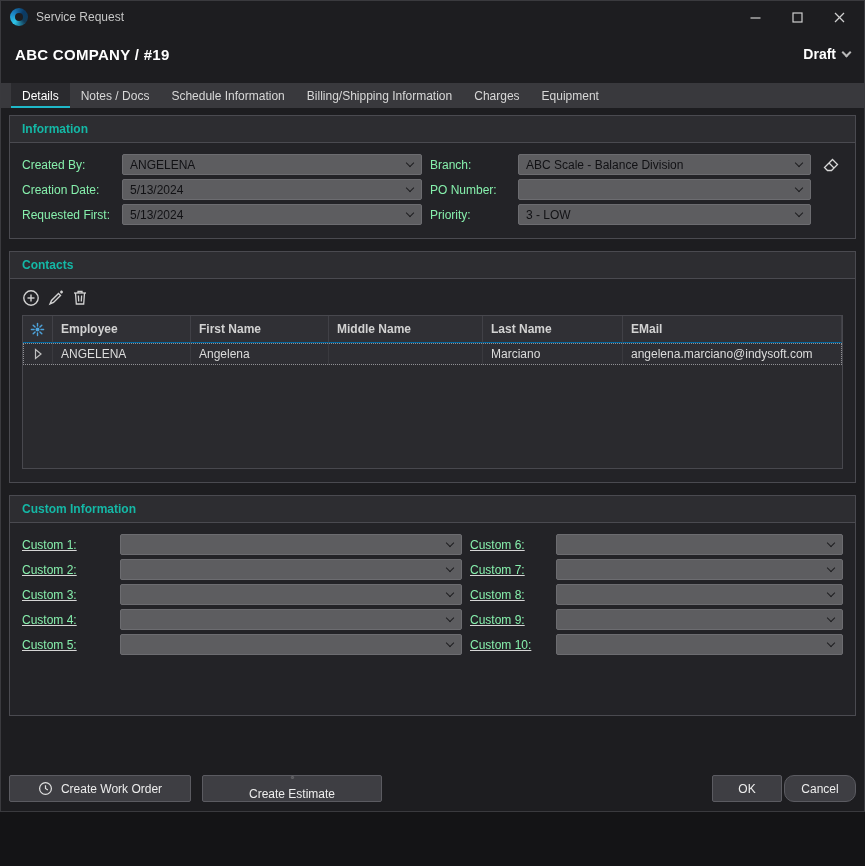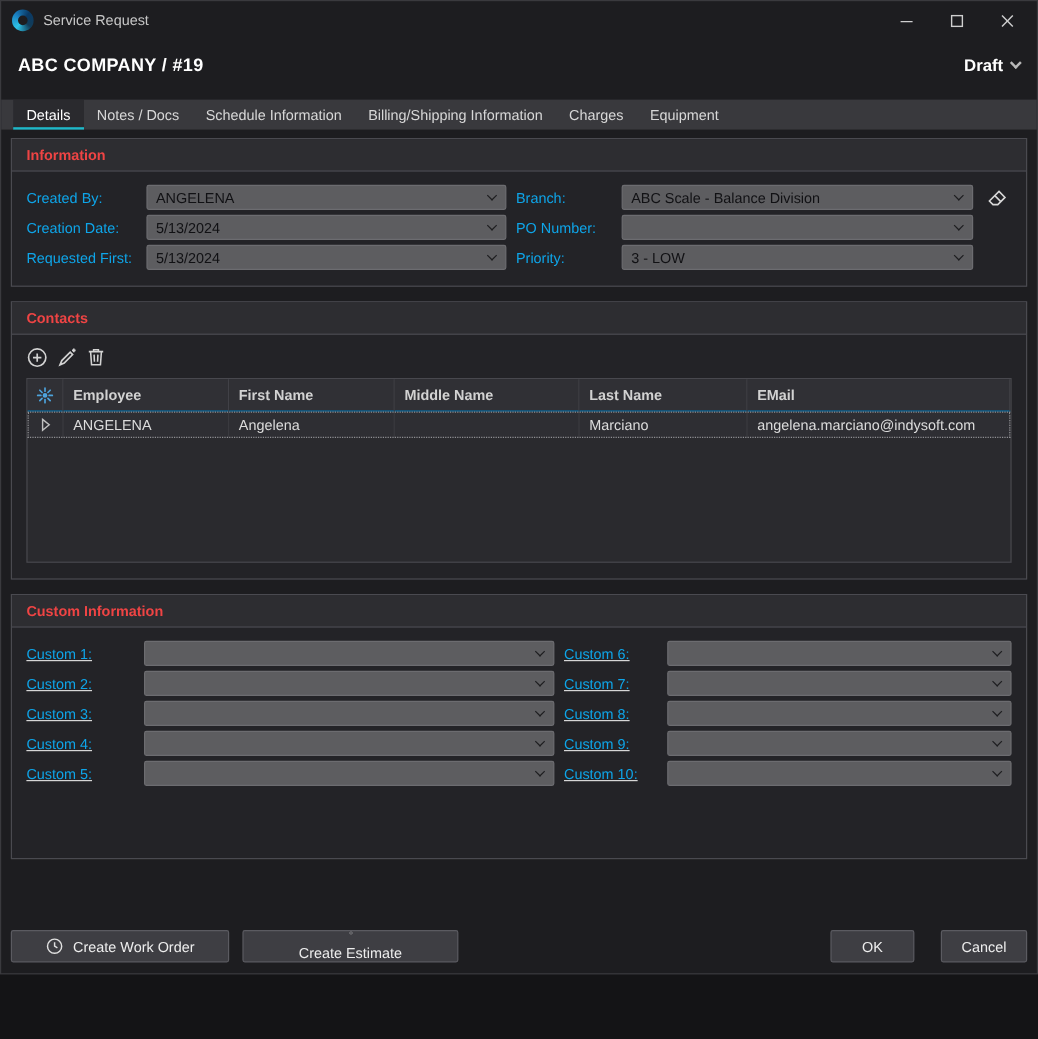--- a/index.html
+++ b/index.html
@@ -38,24 +38,24 @@
 
   
   .tabbar { margin-top: 8px; height: 25px; background: #39393d; display: flex; align-items: stretch; padding: 0 10px; flex: 0 0 auto; }
   .tab { padding: 0 11px; display: flex; align-items: center; color: #d8d8d8; cursor: pointer; position: relative; }
   .tab.active { color: #ffffff; background: #2a2a2e; }
   .tab.active::after { content: ""; position: absolute; left: 0; right: 0; bottom: 0; height: 2px; background: #1fb8c9; }
 
   
   .content { flex: 1; display: flex; flex-direction: column; padding-top: 7px; }
   .panel { border: 1px solid #4a4a50; background: #232327; margin: 0 8px 12px; }
-  .panel-header { background: #2d2d31; padding: 6px 12px; color: #ef4444; font-weight: bold; border-bottom: 1px solid #4a4a50; }
+  .panel-header { background: #2d2d31; padding: 6px 12px; color: #14b8a6; font-weight: bold; border-bottom: 1px solid #4a4a50; }
   .panel-body { padding: 11px 12px 13px; }
 
-  .label { color: #0ea5e9; white-space: nowrap; }
+  .label { color: #86efac; white-space: nowrap; }
 
   .field { height: 21px; background: #5d5d60; border: 1px solid #6c6c70; border-radius: 2px;
     display: flex; align-items: center; padding: 0 24px 0 7px; position: relative;
     color: #111114; cursor: pointer; overflow: hidden; white-space: nowrap; }
   .field .dd-chev { position: absolute; right: 8px; top: 50%; width: 6px; height: 6px; margin-top: -5px;
     border-right: 1.6px solid #1e1e20; border-bottom: 1.6px solid #1e1e20; transform: rotate(45deg); }
 
   .info-grid { display: grid; grid-template-columns: 92px 300px 80px 1fr 24px; column-gap: 8px; row-gap: 4px; align-items: center; }
   .icon-btn { background: transparent; border: none; cursor: pointer; display: flex; align-items: center; justify-content: center; height: 21px; }
 
@@ -77,21 +77,21 @@
 
   
   .footer { margin-top: auto; display: flex; align-items: center; padding: 0 8px 9px; flex: 0 0 auto; }
   .btn { background: #3e3e43; border: 1px solid #5b5b61; color: #ededed; height: 27px; border-radius: 2px;
     display: flex; align-items: center; justify-content: center; gap: 8px; cursor: pointer;
     font-family: Liberation Sans, sans-serif; font-size: 12px; }
   .btn-cwo { width: 182px; }
   .btn-ce { width: 180px; margin-left: 11px; flex-direction: column; }
   .spacer { flex: 1; }
   .btn-ok { width: 70px; }
-  .btn-cancel { width: 72px; margin-left: 22px; }
+  .btn-cancel { width: 72px; margin-left: 2px; border-radius: 10px; }
 </style>
 </head>
 <body>
 
 <div class="window">
 
   <div class="titlebar">
     <div class="title-left">
       <span class="app-icon"></span>
       <span>Service Request</span>

